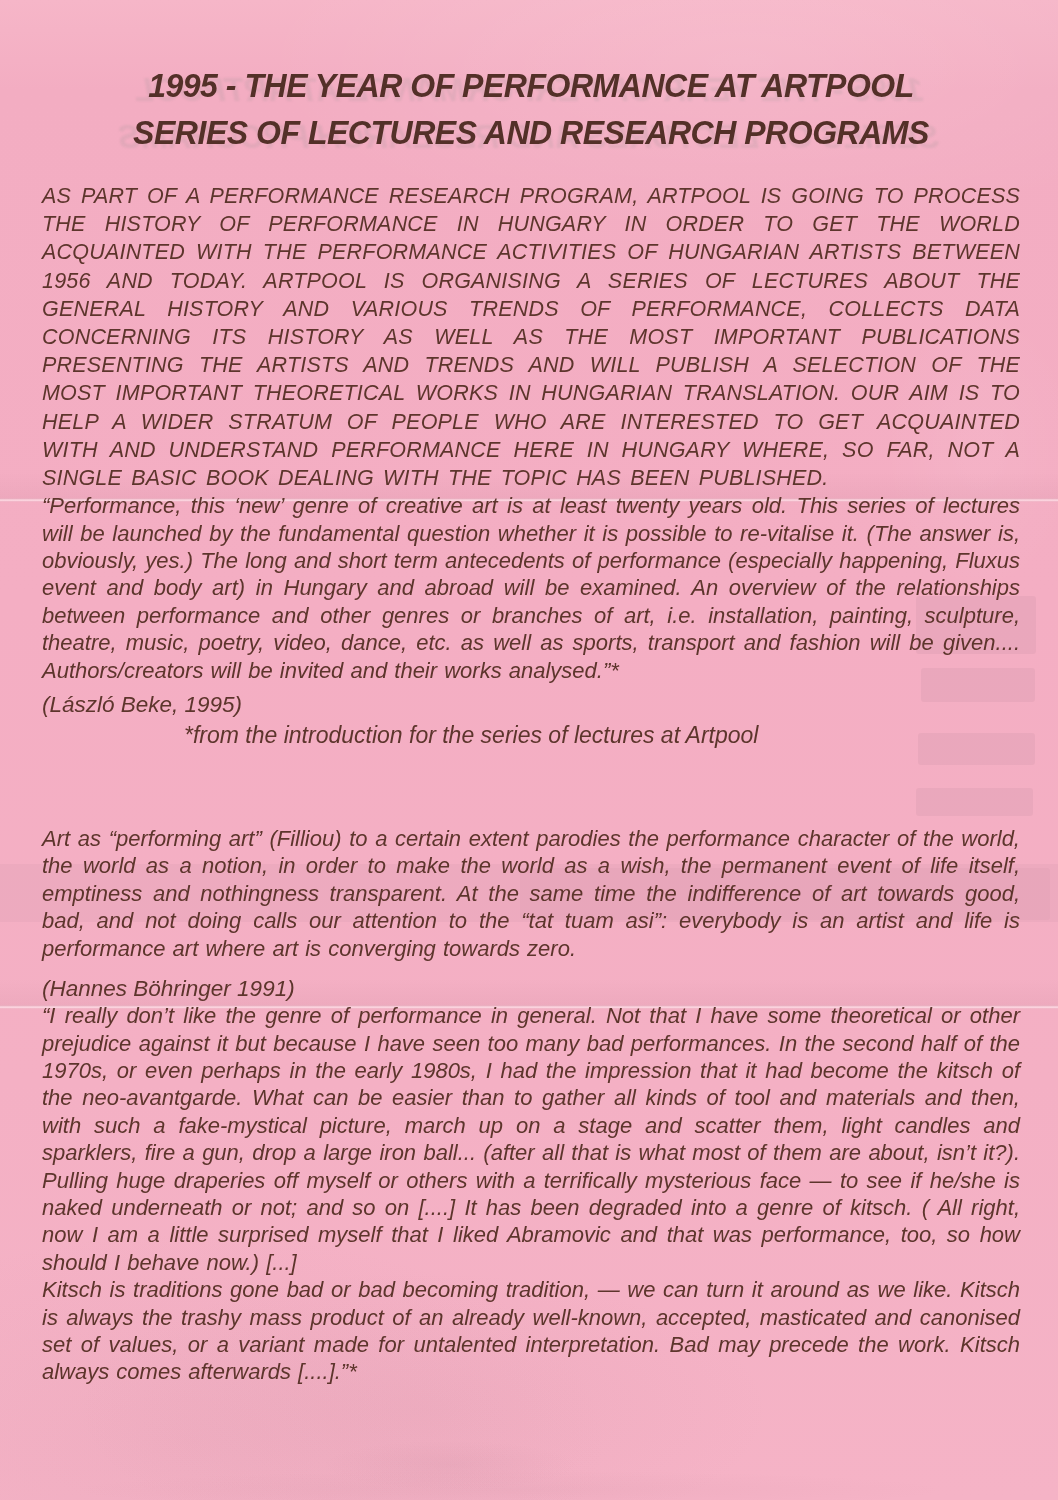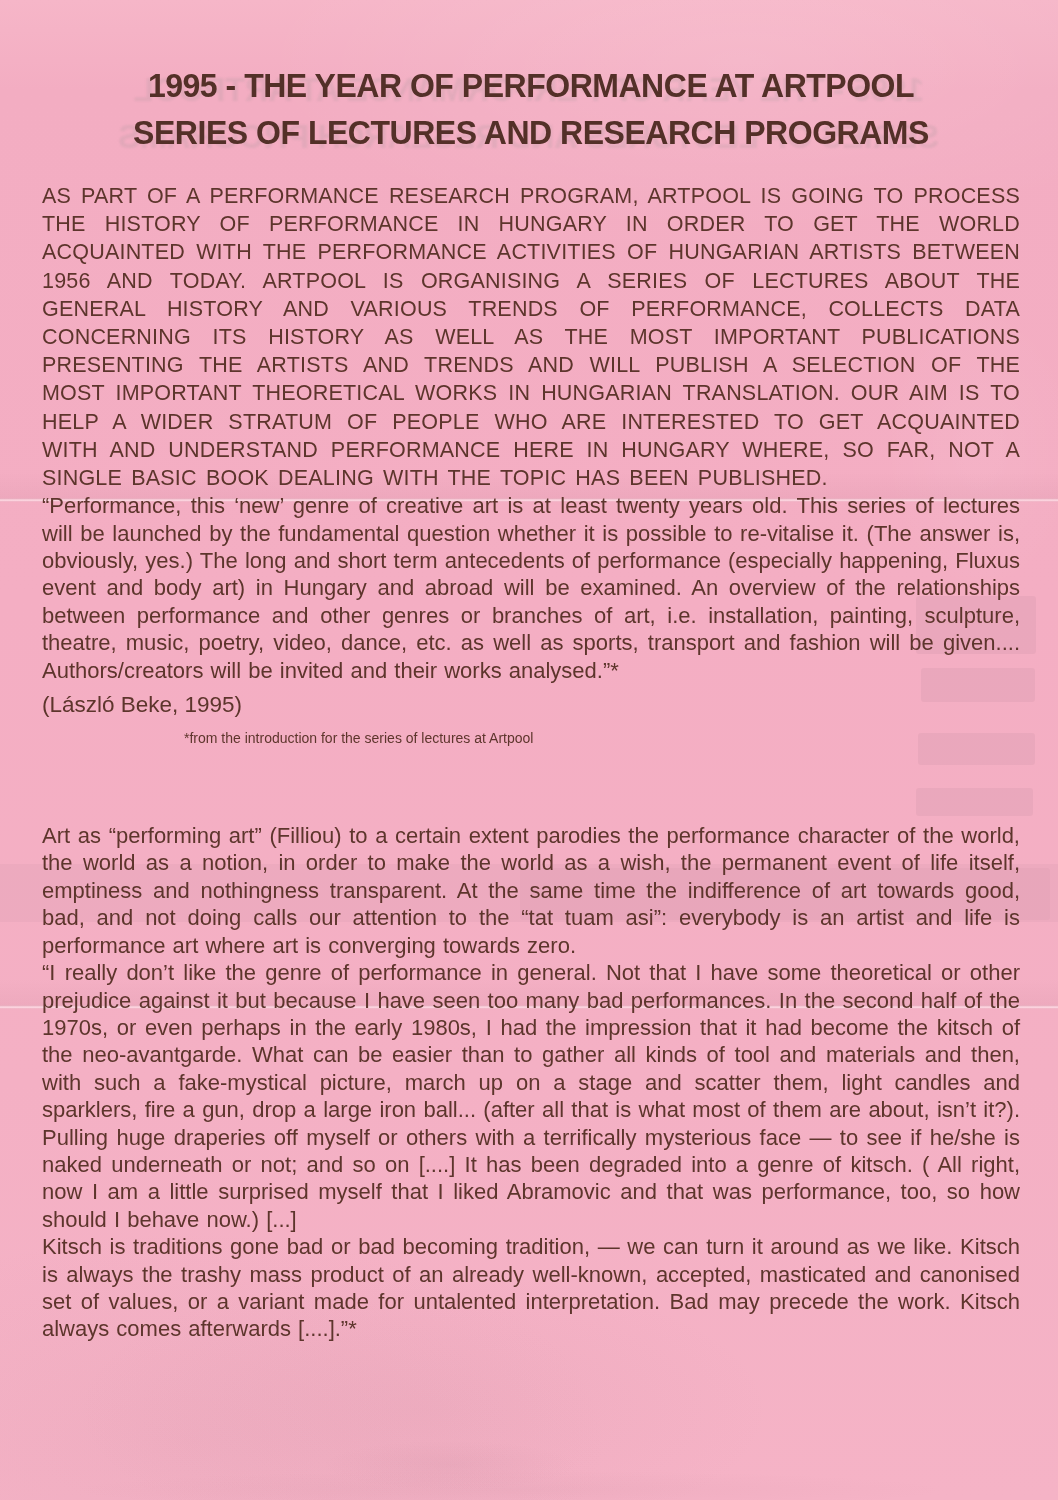--- a/index.html
+++ b/index.html
@@ -9,20 +9,21 @@
     height: 1500px;
     margin: 0 auto;
     overflow: hidden;
     background:
       radial-gradient(ellipse 600px 300px at 18% 96%, rgba(190,130,150,0.10), rgba(190,130,150,0) 70%),
       radial-gradient(ellipse 500px 200px at 40% 94%, rgba(170,110,130,0.08), rgba(170,110,130,0) 70%),
       radial-gradient(ellipse 700px 250px at 70% 4%, rgba(255,255,255,0.10), rgba(255,255,255,0) 70%),
       linear-gradient(180deg, #f6b6c8 0%, #f3adc2 6%, #f4aec3 40%, #f4b0c4 72%, #f5b3c6 100%);
     font-family: "Liberation Sans", sans-serif;
     color: #5d352c;
+    font-style: italic;
   }
   
   .fold {
     position: absolute; left: 0; right: 0; height: 4px;
     background: linear-gradient(180deg, rgba(120,60,75,0.12) 0%, rgba(254,221,230,0.95) 55%, rgba(120,60,75,0.05) 100%);
   }
   .fold-1 { top: 498px; }
   .fold-2 { top: 1005px; }
   .fold-shadow { position: absolute; left:0; right:0; height: 26px; background: linear-gradient(180deg, rgba(0,0,0,0) 0%, rgba(120,60,80,0.05) 100%); }
   .fs-1 { top: 472px; } .fs-2 { top: 979px; }
@@ -65,21 +66,21 @@
   }
   .quote {
     font-size: 22px;
     line-height: 27.4px;
     text-align: justify;
     word-spacing: 1px;
   }
   .attribution { text-align: left; font-size: 22.5px; margin-top: 8px; }
   .attr-1 { padding-right: 172px; }
   .attr-2 { padding-right: 196px; margin-top: 14px; }
-  .footnote-1 { font-size: 14px; padding-left: 142px; margin-top: 12px; }
+  .footnote-1 { font-size: 23px; padding-left: 142px; margin-top: 4px; }
   .quote-2 { margin-top: 76px; }
   .quote-3 { }
   .quote p { margin: 0; }
   
   .blotch { position: absolute; border-radius: 50%; pointer-events: none; }
   .bl-1 { left: 320px; top: 1440px; width: 260px; height: 50px; background: radial-gradient(ellipse, rgba(150,95,115,0.07), rgba(150,95,115,0) 70%); }
   .bl-2 { left: 60px; top: 1470px; width: 900px; height: 40px; background: radial-gradient(ellipse, rgba(150,95,115,0.06), rgba(150,95,115,0) 70%); }
   .bl-3 { left: 880px; top: 300px; width: 200px; height: 300px; background: radial-gradient(ellipse, rgba(255,255,255,0.06), rgba(255,255,255,0) 70%); }
 </style>
 </head>
@@ -118,20 +119,21 @@
 
     <div class="quote quote-1">
       <p>“Performance, this ‘new’ genre of creative art is at least twenty years old. This series of lectures will be launched by the fundamental question whether it is possible to re-vitalise it. (The answer is, obviously, yes.) The long and short term antecedents of performance (especially happening, Fluxus event and body art) in Hungary and abroad will be examined. An overview of the relationships between performance and other genres or branches of art, i.e. installation, painting, sculpture, theatre, music, poetry, video, dance, etc. as well as sports, transport and fashion  will be given.... Authors/creators will be invited and their works analysed.”*</p>
     </div>
     <div class="attribution attr-1">(László Beke, 1995)</div>
     <div class="footnote-1">*from the introduction for the series of lectures at Artpool</div>
 
     <div class="quote quote-2">
       <p>Art as “performing art” (Filliou) to a certain extent parodies the performance character of the world, the world as a notion, in order to make the world as a wish, the permanent event of life itself, emptiness and nothingness transparent. At the same time the indifference of art towards good, bad, and not doing calls our attention to the “tat tuam asi”: everybody is an artist and life is performance art where art is converging towards zero.</p>
     </div>
+    <div class="attribution attr-2">(Hannes Böhringer 1991)</div>
 
     <div class="quote quote-3">
       <p>“I really don’t like the genre of performance in general. Not that I have some theoretical or other prejudice against it but because I have seen too many bad performances. In the second half of the 1970s, or even perhaps in the early 1980s, I had the impression that it had become the kitsch of the neo-avantgarde. What can be easier than to gather all kinds of tool and materials and then, with such a fake-mystical picture, march up on a stage and scatter them, light candles and sparklers, fire a gun, drop a large iron ball... (after all that is what most of them are about, isn’t it?). Pulling huge draperies off myself or others with a terrifically mysterious face — to see if he/she is naked underneath or not; and so on [....] It has been degraded into a genre of kitsch. ( All right, now I am a little surprised myself that I liked Abramovic and that was performance, too, so how should I behave now.) [...]</p>
       <p>Kitsch is traditions gone bad or bad becoming tradition, — we can turn it around as we like. Kitsch is always the trashy mass product of an already well-known, accepted, masticated and canonised set of values, or a variant made for untalented interpretation. Bad may precede the work. Kitsch always comes afterwards [....].”*</p>
     </div>
 
   </div>
 </div>
 
 </body></html>

